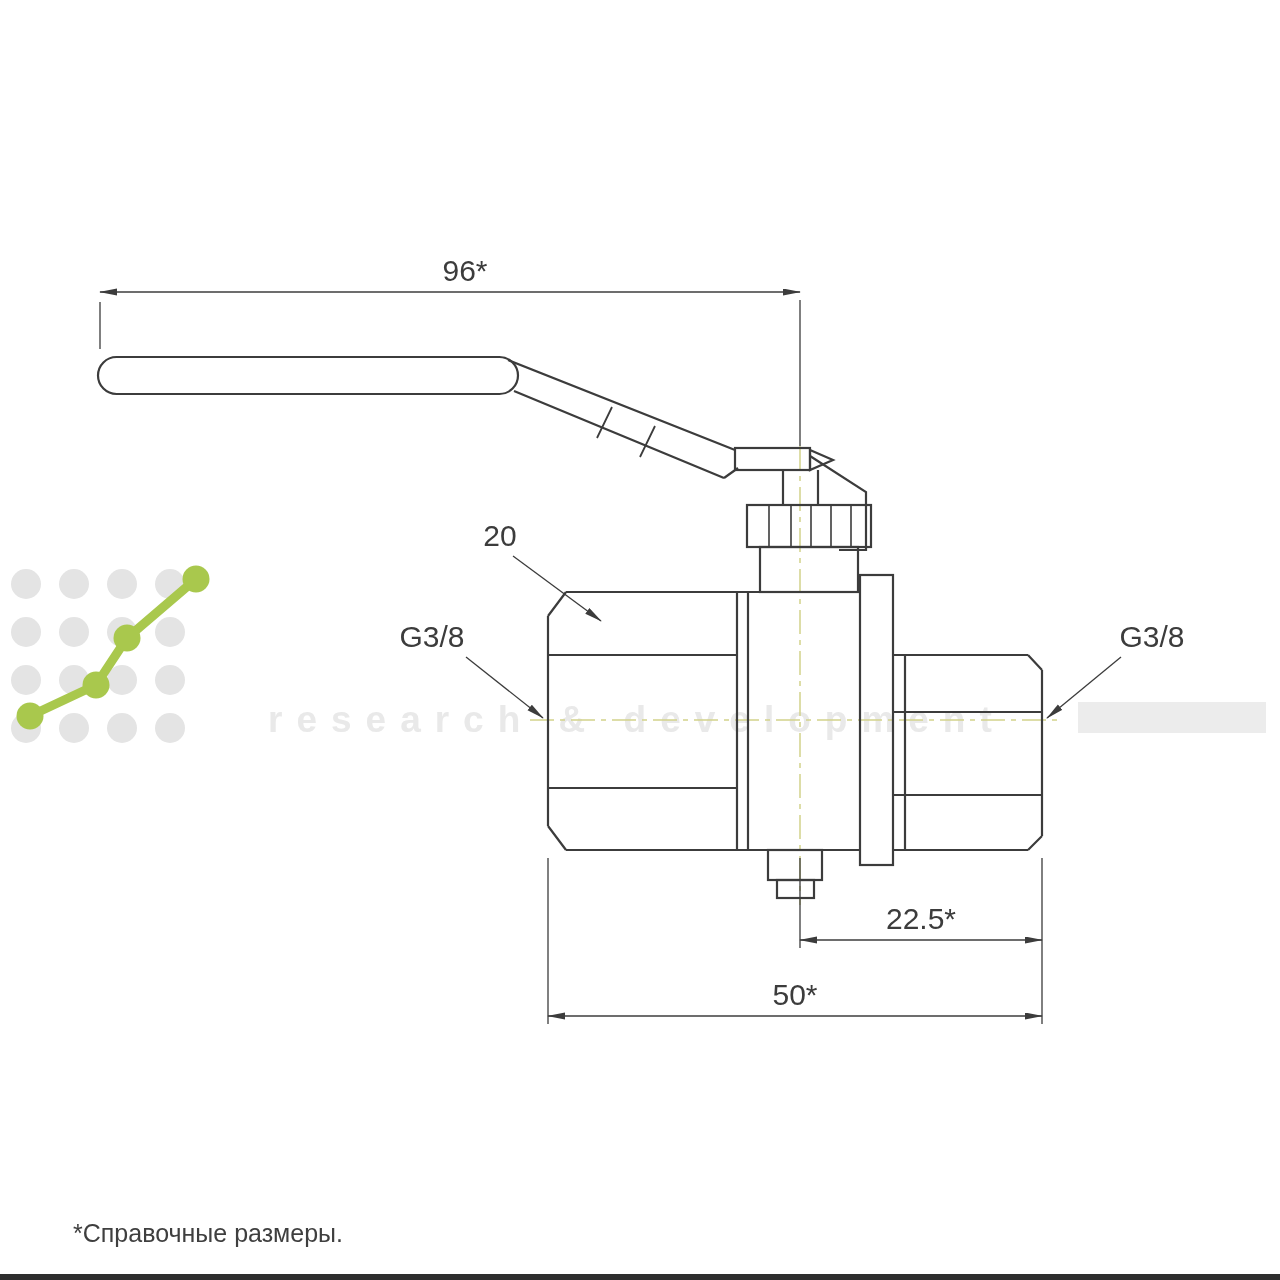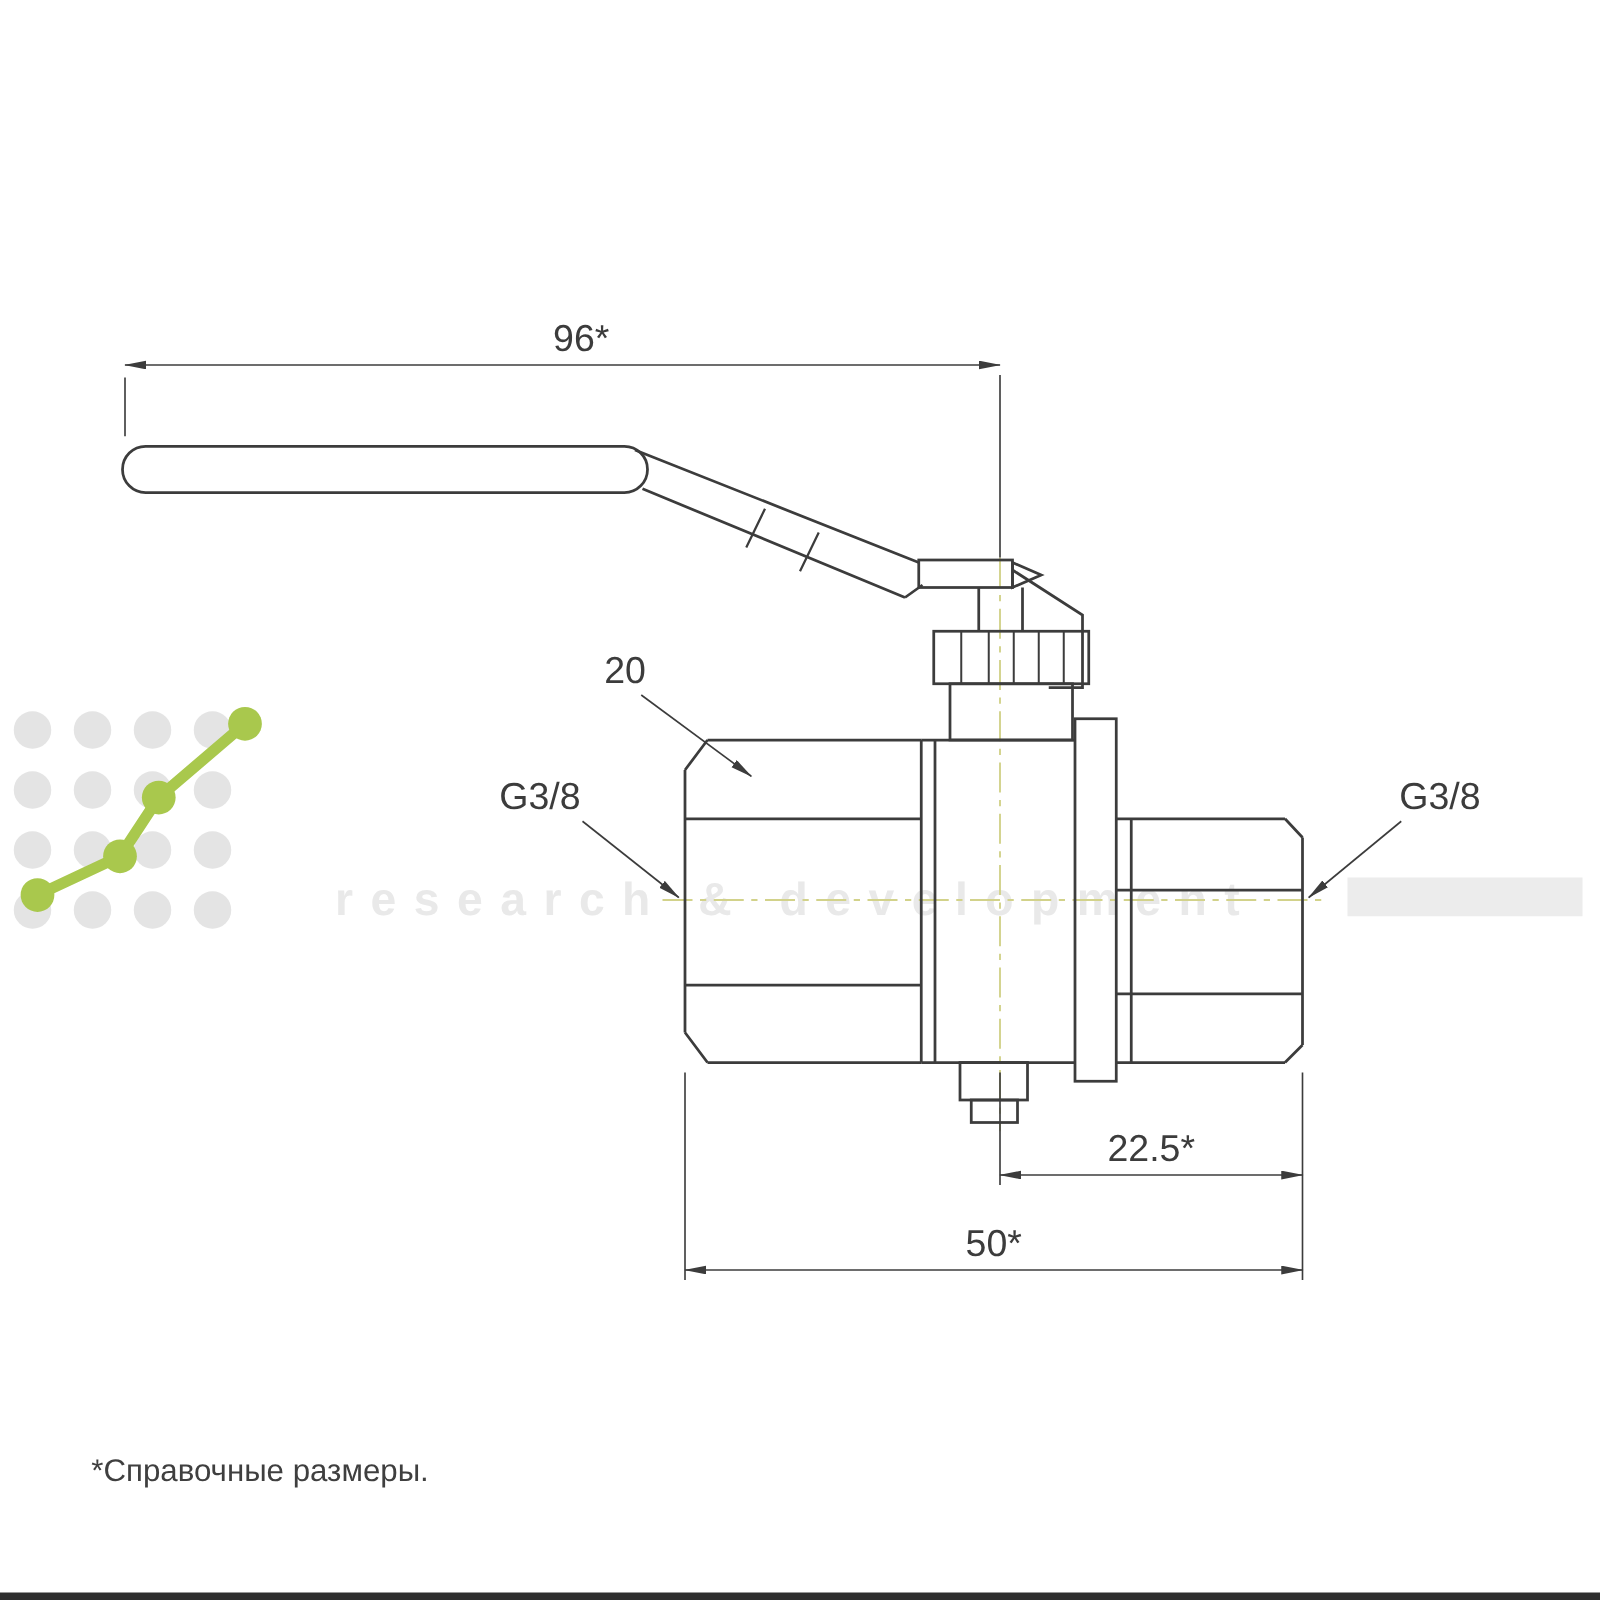--- a/index.html
+++ b/index.html
@@ -7,21 +7,21 @@
           font-family:"Liberation Sans",sans-serif;}
   
   .wm{position:absolute;inset:0;z-index:1;}
   .wm-brand{position:absolute;left:210px;top:536px;font-size:212px;font-weight:bold;color:#eeeeee;
             letter-spacing:-6px;line-height:1;white-space:nowrap;}
   .wm-tagline{position:absolute;left:268px;top:699px;font-size:37px;font-weight:bold;color:#e9e9e9;
               letter-spacing:14px;white-space:nowrap;}
   .wm-bar{position:absolute;left:1078px;top:702px;width:188px;height:31px;background:#ececec;}
   
   .drawing{position:absolute;left:0;top:0;z-index:2;}
-  .footnote{position:absolute;left:73px;top:1163px;font-size:25px;color:#3f3f3f;z-index:3;}
+  .footnote{position:absolute;left:73px;top:1219px;font-size:25px;color:#3f3f3f;z-index:3;}
   .bottom-bar{position:absolute;left:0;top:1274px;width:1280px;height:6px;background:#2e2e2e;z-index:3;}
   svg text{fill:#3c3c3c;font-family:"Liberation Sans",sans-serif;font-size:30px;}
 </style>
 </head>
 <body>
 
 <div class="canvas">
 
   <div class="wm">
     <svg width="230" height="770" viewBox="0 0 230 770">

